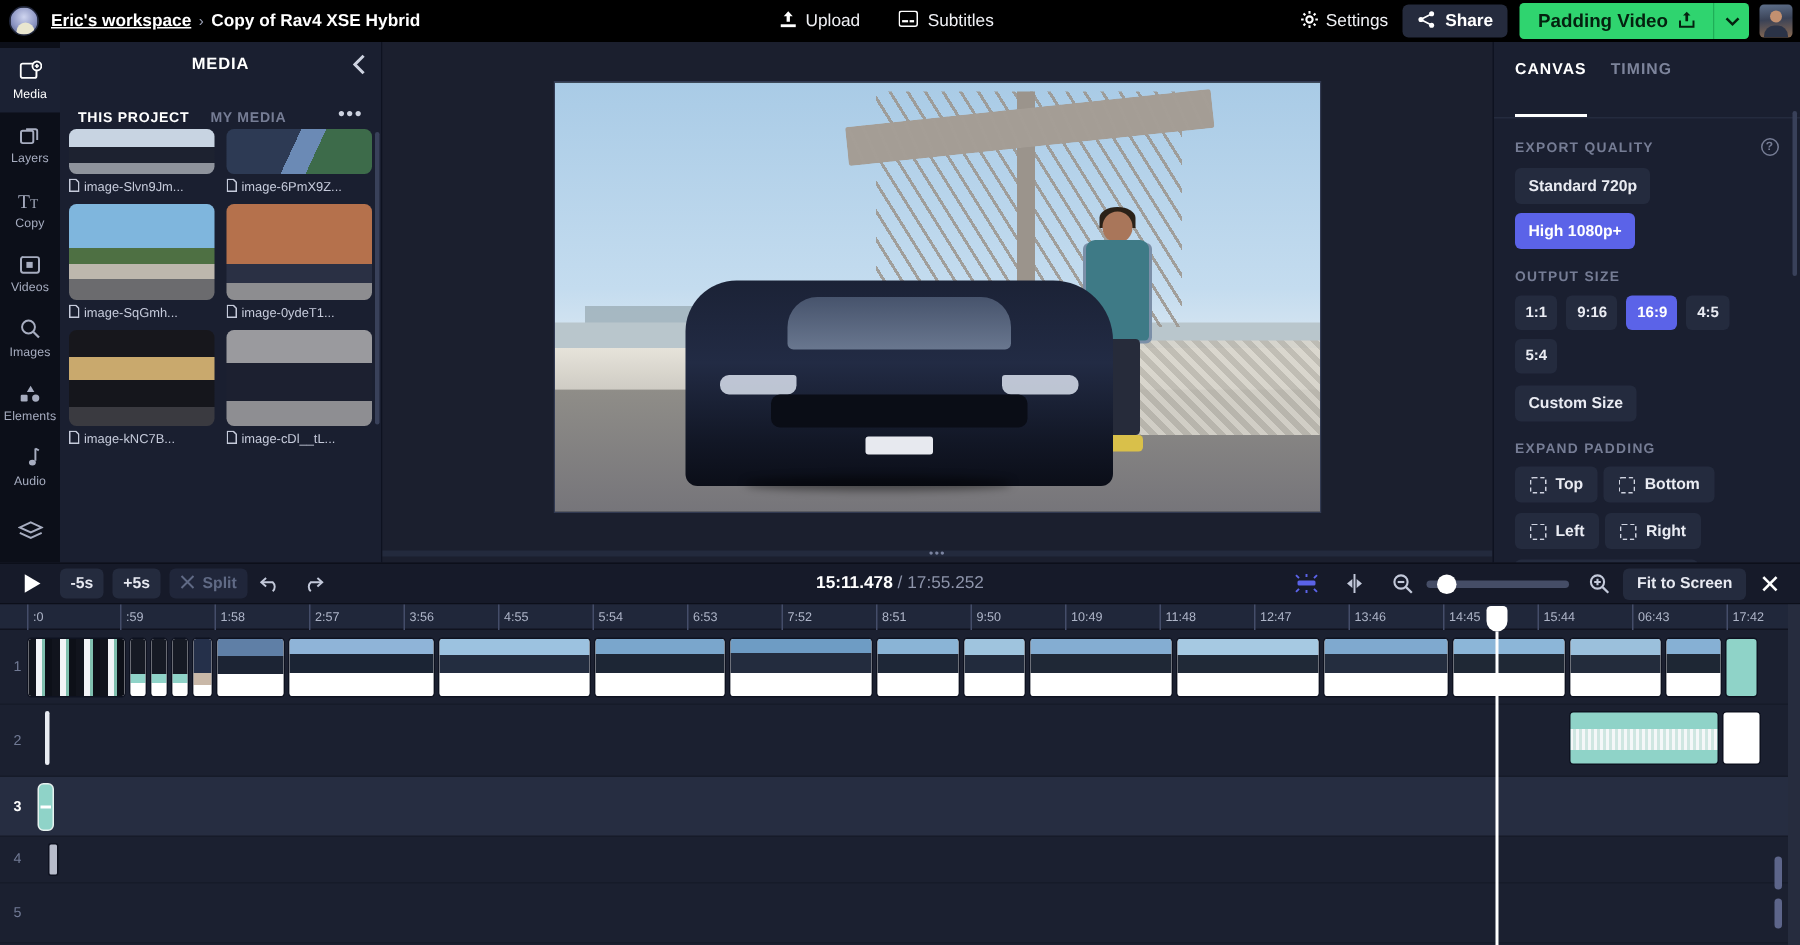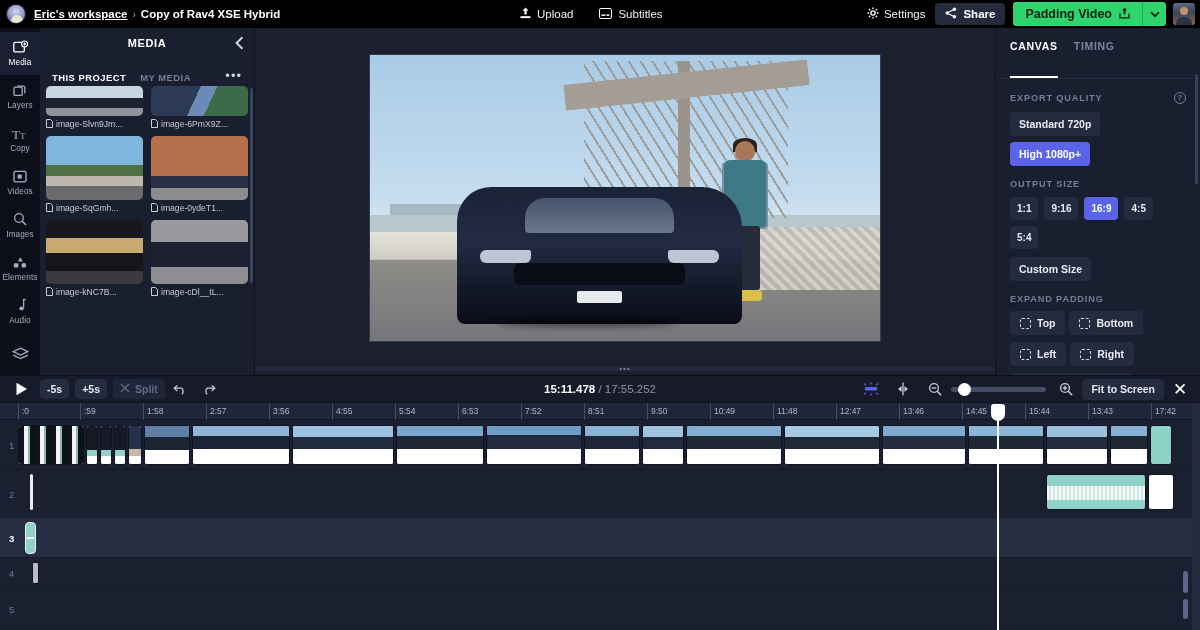--- a/index.html
+++ b/index.html
@@ -667,21 +667,21 @@
       <div class="tick" style="left:458px">6:53</div>
       <div class="tick" style="left:521px">7:52</div>
       <div class="tick" style="left:584px">8:51</div>
       <div class="tick" style="left:647px">9:50</div>
       <div class="tick" style="left:710px">10:49</div>
       <div class="tick" style="left:773px">11:48</div>
       <div class="tick" style="left:836px">12:47</div>
       <div class="tick" style="left:899px">13:46</div>
       <div class="tick" style="left:962px">14:45</div>
       <div class="tick" style="left:1025px">15:44</div>
-      <div class="tick" style="left:1088px">13:43</div>
+      <div class="tick" style="left:1088px">06:43</div>
       <div class="tick" style="left:1151px">17:42</div>
     </div>
 
     <div class="tracks">
 
       <div class="trow" style="height:49px">
         <span class="tnum">1</span>
         <div class="clip vclip" style="left:18px;width:66px;height:40px">
           <div class="strip" style="background:repeating-linear-gradient(90deg,#11141d 0 5px,#f2f4f7 5px 9px,#7fbfae 9px 11px,#0d1018 11px 16px)"></div>
         </div>

